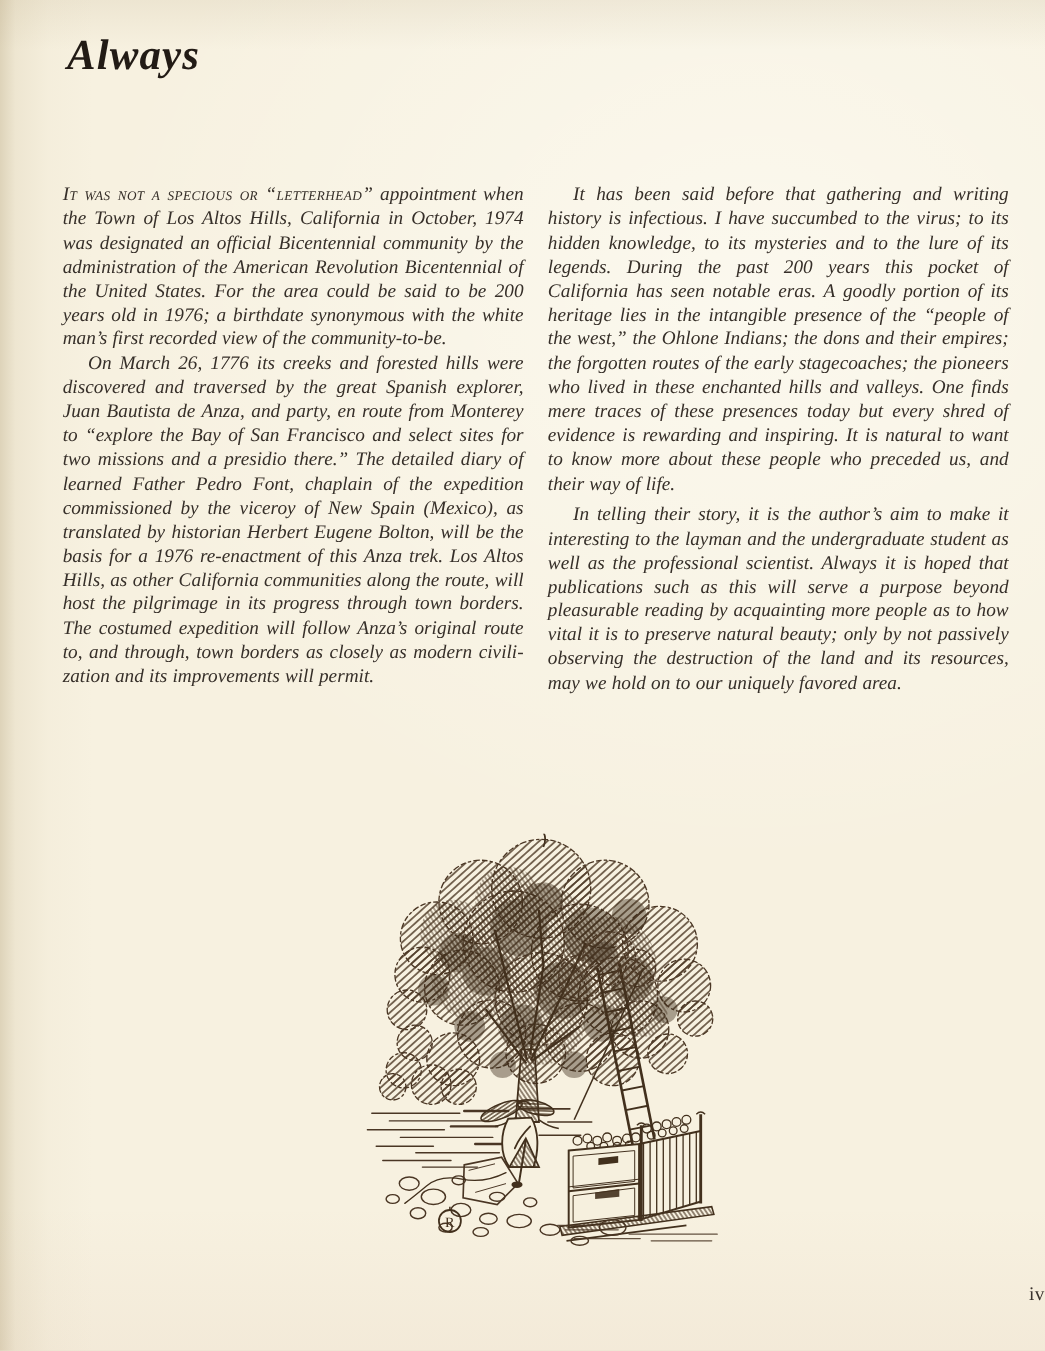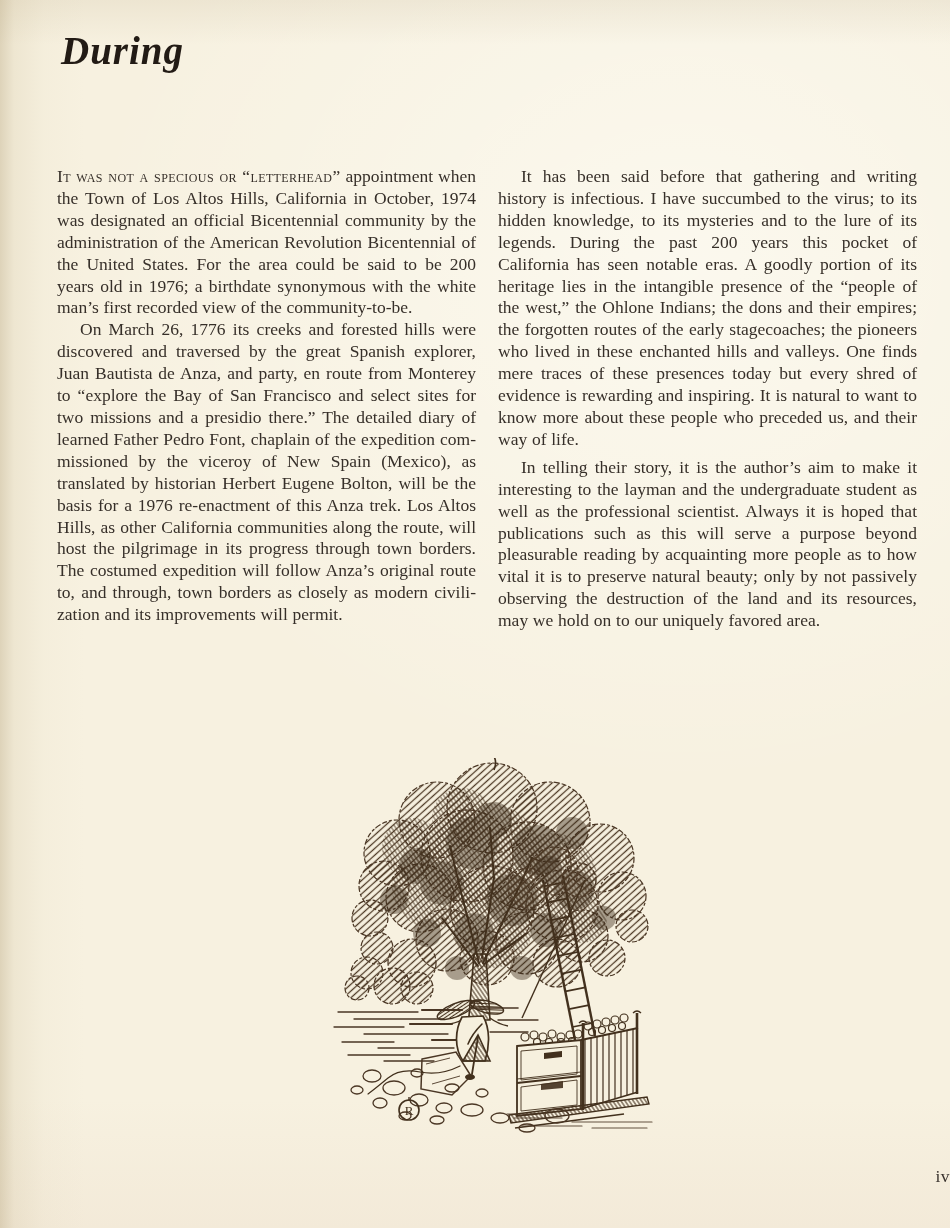--- a/index.html
+++ b/index.html
@@ -20,36 +20,37 @@
     color:#221b15;
   }
   .columns{
     position:absolute;left:57px;top:166px;width:861px;
     display:flex;gap:22px;
   }
   .col{width:419px;font-size:17.5px;line-height:21.9px;}
   .col p{
     margin:0;text-align:justify;hyphens:manual;-webkit-hyphens:manual;
     word-spacing:.02em;
+    font-style:italic;
   }
   .col p.indented{text-indent:23px;}
   .col p.gap-top{margin-top:6px;}
   .sc{font-variant:small-caps;letter-spacing:.4px;}
   figure.illustration{position:absolute;left:322px;top:758px;width:345px;height:380px;margin:0;}
   .folio{
     position:absolute;left:0;right:0;top:1166px;text-align:right;
     font-size:17.5px;letter-spacing:.5px;color:#39322d;
   }
 </style>
 </head>
 <body>
 
 <div class="page">
 
-  <h1 class="title">During</h1>
+  <h1 class="title">Always</h1>
 
   <div class="columns">
     <div class="col">
       <p><span class="sc">It was not a specious or “letterhead”</span><span> appoint­ment when the Town of Los Altos Hills, California in October, 1974 was designated an official Bicen­tennial community by the administration of the American Revolution Bicentennial of the United States. For the area could be said to be 200 years old in 1976; a birthdate synonymous with the white man’s first recorded view of the community-to-be.</span></p>
       <p class="indented">On March 26, 1776 its creeks and forested hills were discovered and traversed by the great Spanish explorer, Juan Bautista de Anza, and party, en route from Monterey to “explore the Bay of San Francisco and select sites for two missions and a presidio there.” The detailed diary of learned Father Pedro Font, chaplain of the expedition com­missioned by the viceroy of New Spain (Mexico), as translated by historian Herbert Eugene Bolton, will be the basis for a 1976 re-enactment of this Anza trek. Los Altos Hills, as other California com­munities along the route, will host the pilgrimage in its progress through town borders. The costumed expedition will follow Anza’s original route to, and through, town borders as closely as modern civili­zation and its improvements will permit.</p>
     </div>
     <div class="col">
       <p class="indented">It has been said before that gathering and writing history is infectious. I have succumbed to the virus; to its hidden knowledge, to its mysteries and to the lure of its legends. During the past 200 years this pocket of California has seen notable eras. A goodly portion of its heritage lies in the intangible presence of the “people of the west,” the Ohlone Indians; the dons and their empires; the forgotten routes of the early stagecoaches; the pioneers who lived in these enchanted hills and valleys. One finds mere traces of these presences today but every shred of evidence is rewarding and inspiring. It is natural to want to know more about these people who preceded us, and their way of life.</p>
       <p class="indented gap-top">In telling their story, it is the author’s aim to make it interesting to the layman and the under­graduate student as well as the professional scien­tist. Always it is hoped that publications such as this will serve a purpose beyond pleasurable reading by acquainting more people as to how vital it is to preserve natural beauty; only by not passively ob­serving the destruction of the land and its resources, may we hold on to our uniquely favored area.</p>
     </div>

